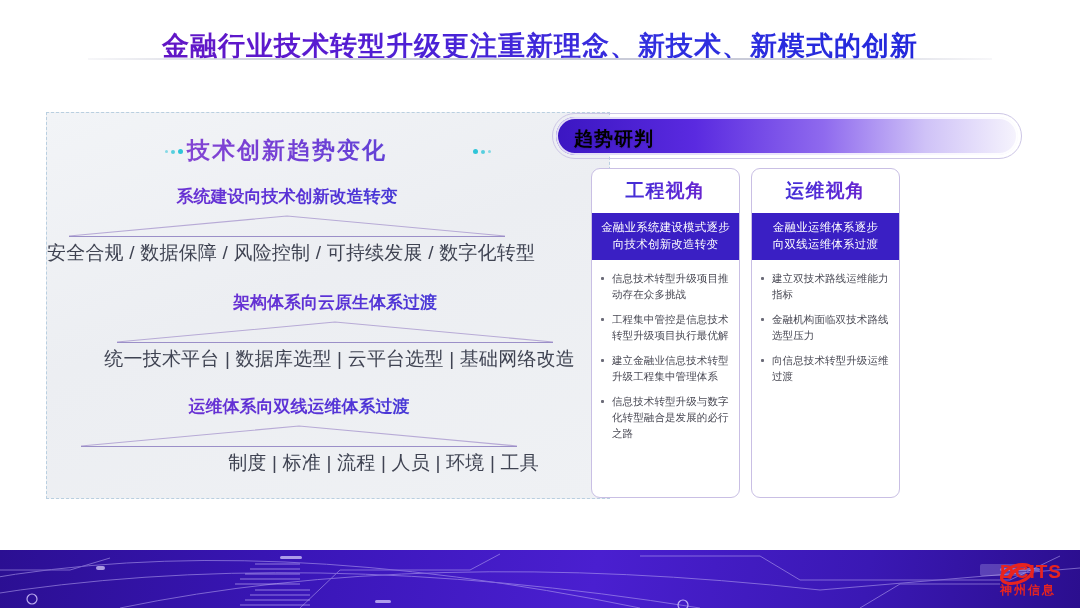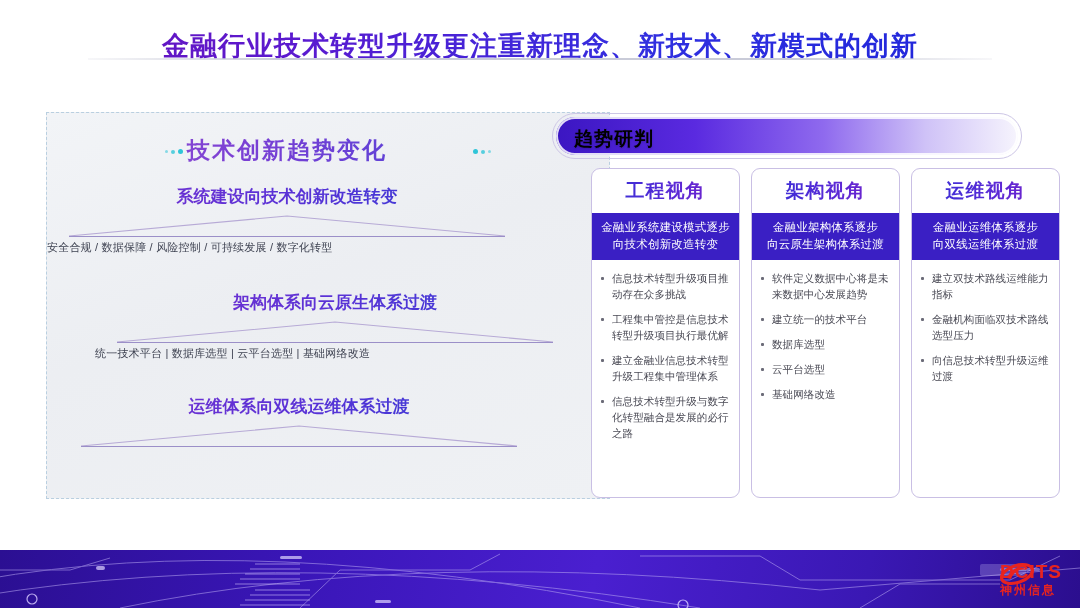--- a/index.html
+++ b/index.html
@@ -56,21 +56,21 @@
   .lv-head{
     text-align:center;font-size:17px;font-weight:bold;
     background:linear-gradient(90deg,#7a2fcf 0%,#5a32d6 50%,#2f3fd6 100%);
     -webkit-background-clip:text;background-clip:text;
     color:transparent;-webkit-text-fill-color:transparent;
     white-space:nowrap;
   }
   .chev{position:relative;width:440px;height:24px;margin:6px auto 0;}
   .chev svg{display:block;}
   .lv-sub{
-    text-align:left;font-size:11px;color:#3f4352;margin-top:2px;
+    text-align:right;font-size:19px;color:#3f4352;margin-top:2px;
     white-space:nowrap;letter-spacing:.2px;
   }
 
   
   #trend-banner{
     position:absolute;left:556px;top:117px;width:462px;height:38px;
     border-radius:19px;
     background:linear-gradient(90deg,#3b16c2 0%,#5a2ae0 30%,#8f6aee 58%,#cfc2f7 80%,#f6f4fd 100%);
     box-shadow:0 0 0 2px rgba(255,255,255,.85) inset;
   }
@@ -184,20 +184,21 @@
   </div>
 
   <div class="lv-group" style="top:282px;padding-left:12px;">
     <div class="lv-head">运维体系向双线运维体系过渡</div>
     <div class="chev">
       <svg width="440" height="24" viewBox="0 0 440 24">
         <polyline points="2,22 220,2 438,22" fill="none" stroke="#b7aad6" stroke-width="1.1"></polyline>
         <line x1="2" y1="22.5" x2="438" y2="22.5" stroke="#9b8fc8" stroke-width="1.1"></line>
       </svg>
     </div>
+    <div class="lv-sub">制度 | 标准 | 流程 | 人员 | 环境 | 工具</div>
   </div>
 </div>
 
 <div id="trend-banner-ring"></div>
 <div id="trend-banner"></div>
 <div id="trend-banner-label">趋势研判</div>
 
 <div id="cards">
 
   <div class="card">
@@ -209,36 +210,20 @@
     <div class="card-body">
       <ul>
         <li>信息技术转型升级项目推动存在众多挑战</li>
         <li>工程集中管控是信息技术转型升级项目执行最优解</li>
         <li>建立金融业信息技术转型升级工程集中管理体系</li>
         <li>信息技术转型升级与数字化转型融合是发展的必行之路</li>
       </ul>
     </div>
   </div>
 
-  <div class="card">
-    <div class="card-title">架构视角</div>
-    <div class="card-band">
-      <div>金融业架构体系逐步</div>
-      <div>向云原生架构体系过渡</div>
-    </div>
-    <div class="card-body">
-      <ul>
-        <li>软件定义数据中心将是未来数据中心发展趋势</li>
-        <li>建立统一的技术平台</li>
-        <li>数据库选型</li>
-        <li>云平台选型</li>
-        <li>基础网络改造</li>
-      </ul>
-    </div>
-  </div>
 
   <div class="card">
     <div class="card-title">运维视角</div>
     <div class="card-band">
       <div>金融业运维体系逐步</div>
       <div>向双线运维体系过渡</div>
     </div>
     <div class="card-body">
       <ul>
         <li>建立双技术路线运维能力指标</li>

